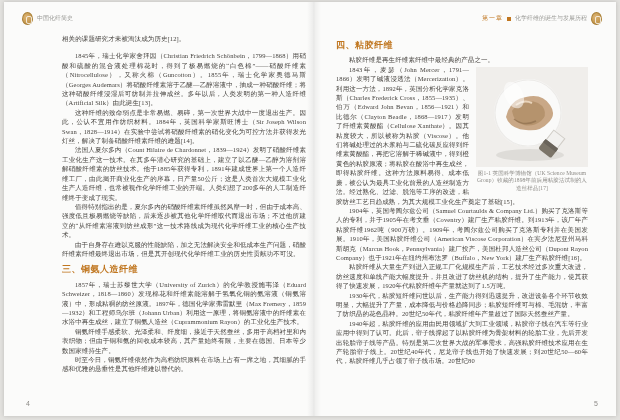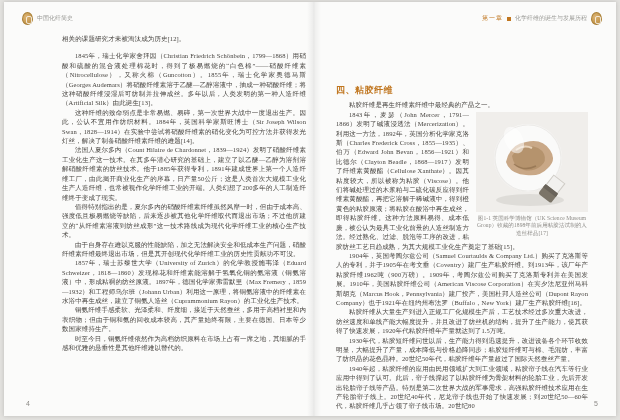--- a/index.html
+++ b/index.html
@@ -39,21 +39,21 @@
   .chapnum{color:#c0761f;font-size:6px;letter-spacing:1px;}
   .chapsq{width:4px;height:4px;background:#c0761f;display:inline-block;flex:0 0 auto;}
 
   
   .col{
     position:absolute;top:32px;width:244px;
     font-size:6.5px;line-height:9.4px;color:#46433f;
     text-align:justify;letter-spacing:.1px;
   }
   .page.left .col{left:58px;}
-  .page.right .col{left:26px;width:252px;margin-top:45px;}
+  .page.right .col{left:26px;width:252px;}
   .col p{margin:0;text-indent:2em;}
   .col p.noindent{text-indent:0;}
   .intro{margin-bottom:8px !important;}
   h3.sec{
     font-family:"Liberation Sans","DejaVu Sans",sans-serif;
     font-size:9px;color:#c0761f;margin:7px 0 5px 0;font-weight:bold;
     text-indent:0;letter-spacing:.5px;
   }
 
   
@@ -88,20 +88,21 @@
 
     <div class="col">
       <p class="noindent intro">相关的课题研究才未被淘汰成为历史[12]。</p>
 
       <p>1845年，瑞士化学家舍拜因（Christian Friedrich Schönbein，1799—1868）用硝酸和硫酸的混合液处理棉花时，得到了极易燃烧的“白色棉”——硝酸纤维素（Nitrocellulose），又称火棉（Guncotton）。1855年，瑞士化学家奥德马斯（Georges Audemars）将硝酸纤维素溶于乙醚—乙醇溶液中，抽成一种硝酸纤维；将这种硝酸纤维浸湿后可纺制并拉伸成丝。多年以后，人类发明的第一种人造纤维（Artificial Silk）由此诞生[13]。</p>
       <p>这种纤维的致命弱点是非常易燃、易碎，第一次世界大战中一度退出生产。因此，公认不宜用作纺织材料。1884年，英国科学家斯旺博士（Sir Joseph Wilson Swan，1828—1914）在实验中尝试将硝酸纤维素的硝化变化为可控方法并获得发光灯丝，解决了制备硝酸纤维素纤维的难题[14]。</p>
       <p>法国人夏尔多内（Count Hilaire de Chardonnet，1839—1924）发明了硝酸纤维素工业化生产这一技术。在其多年潜心研究的基础上，建立了以乙醚—乙醇为溶剂溶解硝酸纤维素的纺丝技术。他于1885年获得专利，1891年建成世界上第一个人造纤维工厂，由此揭开商业化生产的序幕，日产量50公斤；这是人类首次大规模工业化生产人造纤维，也常被视作化学纤维工业的开端。人类幻想了200多年的人工制造纤维终于变成了现实。</p>
       <p>值得特别指出的是，夏尔多内的硝酸纤维素纤维虽然风靡一时，但由于成本高、强度低且极易燃烧等缺陷，后来逐步被其他化学纤维取代而退出市场；不过他所建立的“从纤维素溶液到纺丝成形”这一技术路线成为现代化学纤维工业的核心生产技术。</p>
       <p>由于自身存在难以克服的性能缺陷，加之无法解决安全和低成本生产问题，硝酸纤维素纤维最终退出市场，但是其开创现代化学纤维工业的历史性贡献功不可没。</p>
 
+      <h3 class="sec">三、铜氨人造纤维</h3>
       <p>1857年，瑞士苏黎世大学（University of Zurich）的化学教授施韦泽（Eduard Schweizer，1818—1860）发现棉花和纤维素能溶解于氢氧化铜的氨溶液（铜氨溶液）中，形成粘稠的纺丝原液。1897年，德国化学家弗雷默里（Max Fremery，1859—1932）和工程师乌尔班（Johann Urban）利用这一原理，将铜氨溶液中的纤维素在水浴中再生成丝，建立了铜氨人造丝（Cuprammonium Rayon）的工业化生产技术。</p>
       <p>铜氨纤维手感柔软、光泽柔和、纤度细，接近于天然蚕丝，多用于高档衬里和内衣织物；但由于铜和氨的回收成本较高，其产量始终有限，主要在德国、日本等少数国家维持生产。</p>
       <p>时至今日，铜氨纤维依然作为高档纺织原料在市场上占有一席之地，其细腻的手感和优雅的悬垂性是其他纤维难以替代的。</p>
     </div>
 
     <div class="pagenum l">4</div>
   </div>
 
   <div class="page right">
     <div class="runhead r">

